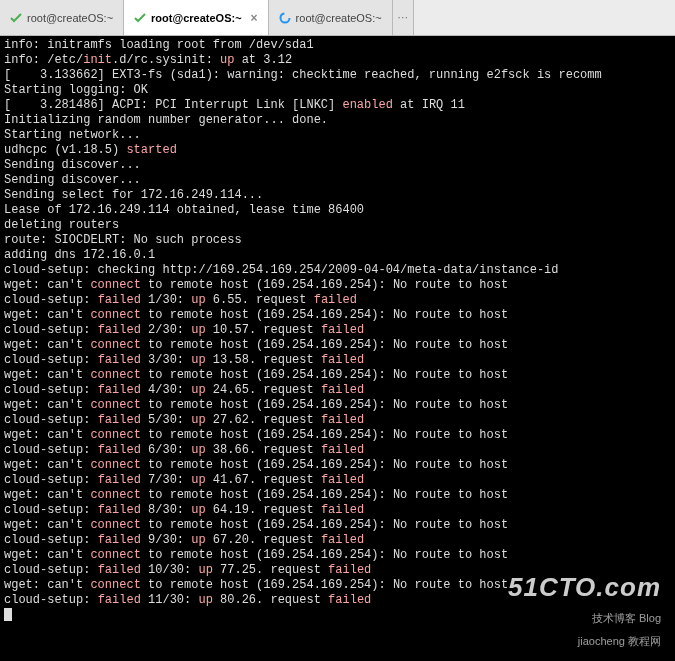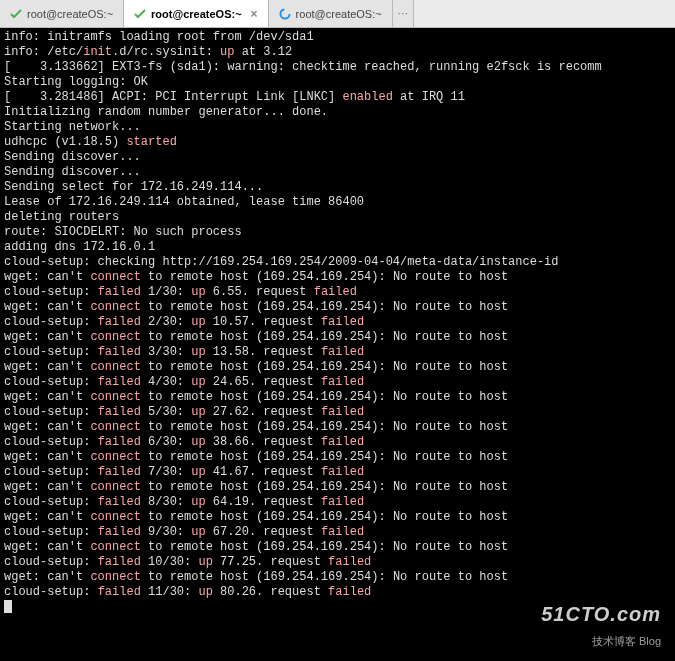--- a/index.html
+++ b/index.html
@@ -8,21 +8,21 @@
     height: 661px;
     background: #000;
     font-family: "Courier New", monospace;
     font-size: 12px;
     overflow: hidden;
     position: relative;
   }
   .tab-bar {
     display: flex;
     background: #ececec;
-    height: 28px;
+    height: 36px;
     border-bottom: 1px solid #b8b8b8;
   }
   .tab {
     display: flex;
     align-items: center;
     gap: 5px;
     padding: 0 10px;
     height: 100%;
     border-right: 1px solid #b8b8b8;
     background: #e4e4e4;
@@ -54,21 +54,21 @@
   }
   .watermark {
     position: absolute;
     bottom: 12px;
     right: 14px;
     text-align: right;
     color: rgba(255,255,255,0.8);
     font-family: Arial, sans-serif;
     pointer-events: none;
   }
-  .watermark .big { font-size: 20px; font-weight: bold; font-style: italic; letter-spacing: 1px; }
+  .watermark .big { font-size: 26px; font-weight: bold; font-style: italic; letter-spacing: 1px; }
   .watermark .sm  { font-size: 11px; color: rgba(255,255,255,0.6); margin-top: 8px; }
 </style>
 </head>
 <body>
 
 <div class="tab-bar">
   <div class="tab">
     <span class="tab-icon">
       <svg viewBox="0 0 12 12">
           <path d="M1 6 L4 9 L11 2" stroke="#4caf50" stroke-width="2" fill="none"></path>
@@ -96,13 +96,14 @@
   <div class="tab new-tab">
     <span>⋯</span>
   </div>
 </div>
 
 <div class="terminal" id="terminal"><div><span class="w">info: initramfs loading root from /dev/sda1</span></div><div><span class="w">info: /etc/</span><span class="r">init</span><span class="w">.d/rc.sysinit: </span><span class="r">up</span><span class="w"> at 3.12</span></div><div><span class="w">[    3.133662] EXT3-fs (sda1): warning: checktime reached, running e2fsck is recomm</span></div><div><span class="w">Starting logging: OK</span></div><div><span class="w">[    3.281486] ACPI: PCI Interrupt Link [LNKC] </span><span class="r">enabled</span><span class="w"> at IRQ 11</span></div><div><span class="w">Initializing random number generator... done.</span></div><div><span class="w">Starting network...</span></div><div><span class="w">udhcpc (v1.18.5) </span><span class="r">started</span></div><div><span class="w">Sending discover...</span></div><div><span class="w">Sending discover...</span></div><div><span class="w">Sending select for 172.16.249.114...</span></div><div><span class="w">Lease of 172.16.249.114 obtained, lease time 86400</span></div><div><span class="w">deleting routers</span></div><div><span class="w">route: SIOCDELRT: No such process</span></div><div><span class="w">adding dns 172.16.0.1</span></div><div><span class="w">cloud-setup: checking http://169.254.169.254/2009-04-04/meta-data/instance-id</span></div><div><span class="w">wget: can't </span><span class="r">connect</span><span class="w"> to remote host (169.254.169.254): No route to host</span></div><div><span class="w">cloud-setup: </span><span class="r">failed</span><span class="w"> 1/30: </span><span class="r">up</span><span class="w"> 6.55. request </span><span class="r">failed</span></div><div><span class="w">wget: can't </span><span class="r">connect</span><span class="w"> to remote host (169.254.169.254): No route to host</span></div><div><span class="w">cloud-setup: </span><span class="r">failed</span><span class="w"> 2/30: </span><span class="r">up</span><span class="w"> 10.57. request </span><span class="r">failed</span></div><div><span class="w">wget: can't </span><span class="r">connect</span><span class="w"> to remote host (169.254.169.254): No route to host</span></div><div><span class="w">cloud-setup: </span><span class="r">failed</span><span class="w"> 3/30: </span><span class="r">up</span><span class="w"> 13.58. request </span><span class="r">failed</span></div><div><span class="w">wget: can't </span><span class="r">connect</span><span class="w"> to remote host (169.254.169.254): No route to host</span></div><div><span class="w">cloud-setup: </span><span class="r">failed</span><span class="w"> 4/30: </span><span class="r">up</span><span class="w"> 24.65. request </span><span class="r">failed</span></div><div><span class="w">wget: can't </span><span class="r">connect</span><span class="w"> to remote host (169.254.169.254): No route to host</span></div><div><span class="w">cloud-setup: </span><span class="r">failed</span><span class="w"> 5/30: </span><span class="r">up</span><span class="w"> 27.62. request </span><span class="r">failed</span></div><div><span class="w">wget: can't </span><span class="r">connect</span><span class="w"> to remote host (169.254.169.254): No route to host</span></div><div><span class="w">cloud-setup: </span><span class="r">failed</span><span class="w"> 6/30: </span><span class="r">up</span><span class="w"> 38.66. request </span><span class="r">failed</span></div><div><span class="w">wget: can't </span><span class="r">connect</span><span class="w"> to remote host (169.254.169.254): No route to host</span></div><div><span class="w">cloud-setup: </span><span class="r">failed</span><span class="w"> 7/30: </span><span class="r">up</span><span class="w"> 41.67. request </span><span class="r">failed</span></div><div><span class="w">wget: can't </span><span class="r">connect</span><span class="w"> to remote host (169.254.169.254): No route to host</span></div><div><span class="w">cloud-setup: </span><span class="r">failed</span><span class="w"> 8/30: </span><span class="r">up</span><span class="w"> 64.19. request </span><span class="r">failed</span></div><div><span class="w">wget: can't </span><span class="r">connect</span><span class="w"> to remote host (169.254.169.254): No route to host</span></div><div><span class="w">cloud-setup: </span><span class="r">failed</span><span class="w"> 9/30: </span><span class="r">up</span><span class="w"> 67.20. request </span><span class="r">failed</span></div><div><span class="w">wget: can't </span><span class="r">connect</span><span class="w"> to remote host (169.254.169.254): No route to host</span></div><div><span class="w">cloud-setup: </span><span class="r">failed</span><span class="w"> 10/30: </span><span class="r">up</span><span class="w"> 77.25. request </span><span class="r">failed</span></div><div><span class="w">wget: can't </span><span class="r">connect</span><span class="w"> to remote host (169.254.169.254): No route to host</span></div><div><span class="w">cloud-setup: </span><span class="r">failed</span><span class="w"> 11/30: </span><span class="r">up</span><span class="w"> 80.26. request </span><span class="r">failed</span></div><div><span class="cursor"></span></div></div>
 
 <div class="watermark">
   <div class="big">51CTO.com</div>
   <div class="sm">技术博客   Blog</div>
+  <div class="sm">jiaocheng 教程网</div>
 </div>
 
 </body></html>

